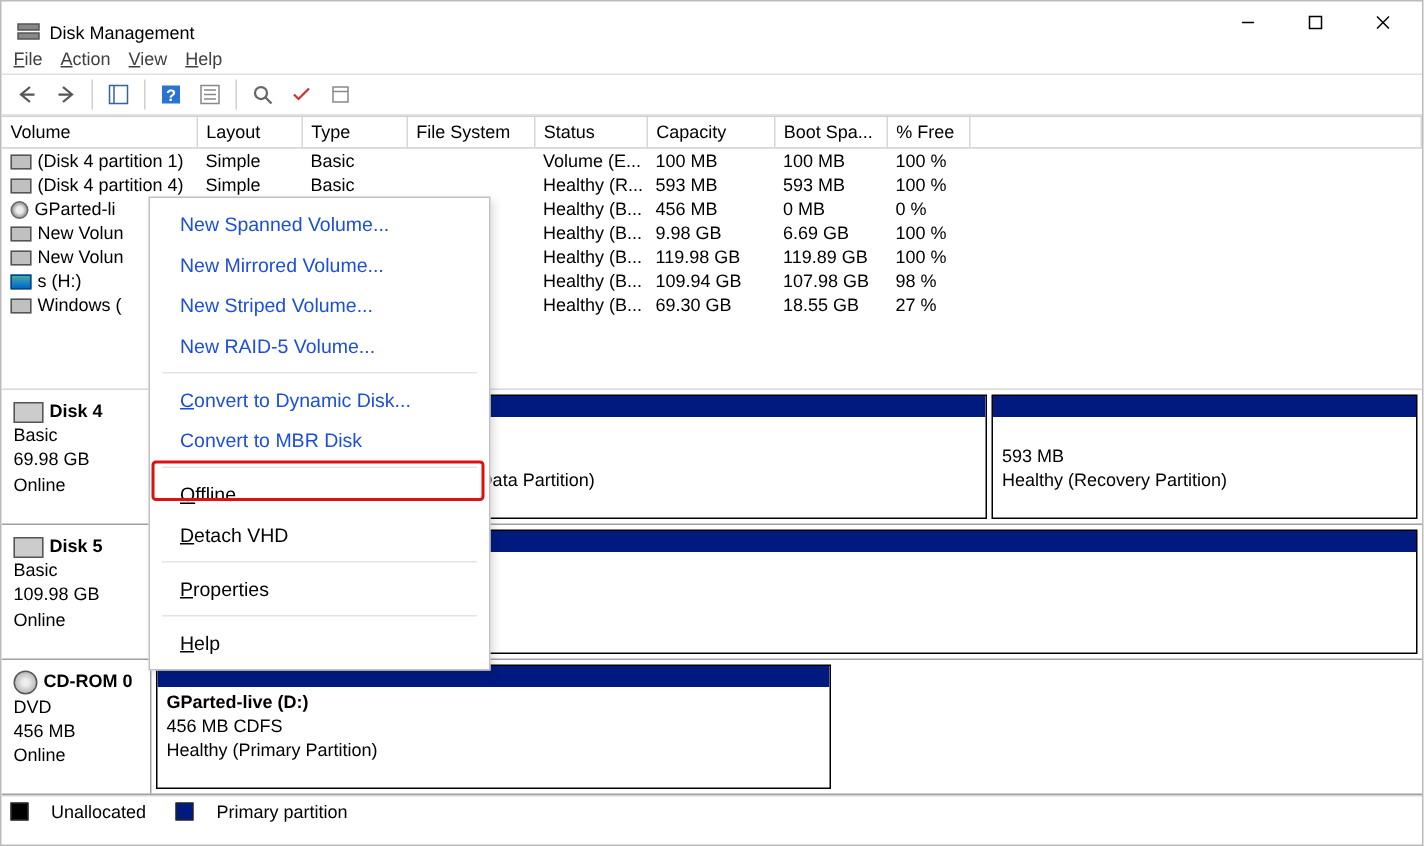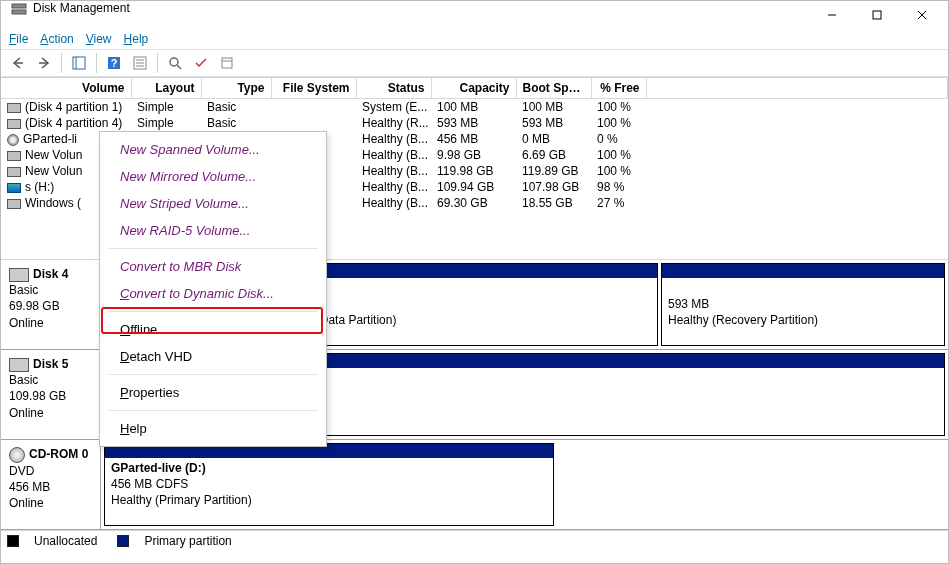--- a/index.html
+++ b/index.html
@@ -11,21 +11,21 @@
     width: 949px;
     height: 564px;
     overflow: hidden;
     border: 1px solid #bbb;
     position: relative;
   }
   
   .titlebar {
     height: 28px;
     display: flex;
-    align-items: flex-start;
+    align-items: flex-end;
     padding: 0 4px;
   }
   .titlebar .app-icon {
     width: 16px; height: 16px;
     margin: 0 6px;
     display: inline-flex; align-items: center; justify-content: center;
   }
   .titlebar .title { flex: 1; font-size: 12px; color: #000; }
   .winbtns { display: flex; }
   .winbtn {
@@ -34,21 +34,21 @@
     font-size: 10px;
   }
   
   .menubar {
     height: 20px;
     display: flex;
     align-items: center;
     gap: 12px;
     padding: 0 8px;
   }
-  .menubar span { color: #0369a1; cursor: default; }
+  .menubar span { color: #404040; cursor: default; }
   .menubar span .ul { text-decoration: underline; }
   
   .toolbar {
     height: 28px;
     display: flex;
     align-items: center;
     gap: 4px;
     padding: 0 6px;
     border-top: 1px solid #e0e0e0;
     border-bottom: 1px solid #e0e0e0;
@@ -65,22 +65,22 @@
   .table-wrap {
     border-top: 1px solid #d0d0d0;
   }
   table {
     border-collapse: collapse;
     width: 100%;
     table-layout: fixed;
     font-size: 12px;
   }
   thead th {
-    text-align: right;
-    font-weight: bold;
+    text-align: left;
+    font-weight: normal;
     border-right: 1px solid #d8d8d8;
     border-bottom: 1px solid #d8d8d8;
     padding: 3px 6px;
     background: #fff;
     overflow: hidden; text-overflow: ellipsis; white-space: nowrap;
   }
   tbody td {
     padding: 1px 6px;
     white-space: nowrap;
     overflow: hidden;
@@ -171,21 +171,21 @@
     border: 1px solid #c0c0c0;
     box-shadow: 2px 3px 6px rgba(0,0,0,0.15);
     padding: 4px 0;
     font-size: 13px;
     z-index: 50;
   }
   .ctx .item {
     padding: 6px 24px 6px 20px;
     white-space: nowrap;
   }
-  .ctx .item.disabled { color: #701a75; font-style: italic; }
+  .ctx .item.disabled { color: #1d4ed8; }
   .ctx .sep {
     height: 1px; background: #e4e4e4; margin: 4px 8px;
   }
   .ctx .item .ul { text-decoration: underline; }
   .highlight-red {
     position: absolute;
     border: 2.5px solid #d11;
     border-radius: 3px;
     pointer-events: none;
     z-index: 60;
@@ -309,21 +309,21 @@
       <th>% Free</th>
       <th></th>
     </tr>
   </thead>
   <tbody id="volume-rows">
         <tr>
           <td><span class="volicon"></span>(Disk 4 partition 1)</td>
           <td>Simple</td>
           <td>Basic</td>
           <td></td>
-          <td>System (E...</td>
+          <td>Volume (E...</td>
           <td>100 MB</td>
           <td>100 MB</td>
           <td>100 %</td>
           <td></td>
         </tr>
         <tr>
           <td><span class="volicon"></span>(Disk 4 partition 4)</td>
           <td>Simple</td>
           <td>Basic</td>
           <td></td>
@@ -467,22 +467,22 @@
   <span class="swatch" style="background:#001a80;margin-left:8px"></span>
   <span>Primary partition</span>
 </div>
 
 <div class="ctx" id="ctx" style="left:98px; top:130px; width:228px;">
     <div class="item disabled">New Spanned Volume...</div>
     <div class="item disabled">New Mirrored Volume...</div>
     <div class="item disabled">New Striped Volume...</div>
     <div class="item disabled">New RAID-5 Volume...</div>
     <div class="sep"></div>
+    <div class="item disabled"><span class="ul">C</span>onvert to Dynamic Disk...</div>
     <div class="item disabled">Convert to MBR Disk</div>
-    <div class="item disabled"><span class="ul">C</span>onvert to Dynamic Disk...</div>
     <div class="sep"></div>
     <div class="item"><span class="ul">O</span>ffline</div>
     <div class="item"><span class="ul">D</span>etach VHD</div>
     <div class="sep"></div>
     <div class="item"><span class="ul">P</span>roperties</div>
     <div class="sep"></div>
     <div class="item"><span class="ul">H</span>elp</div>
   </div>
 
 <div class="highlight-red" style="left:100px; top:306px; width:222px; height:27px;"></div>

